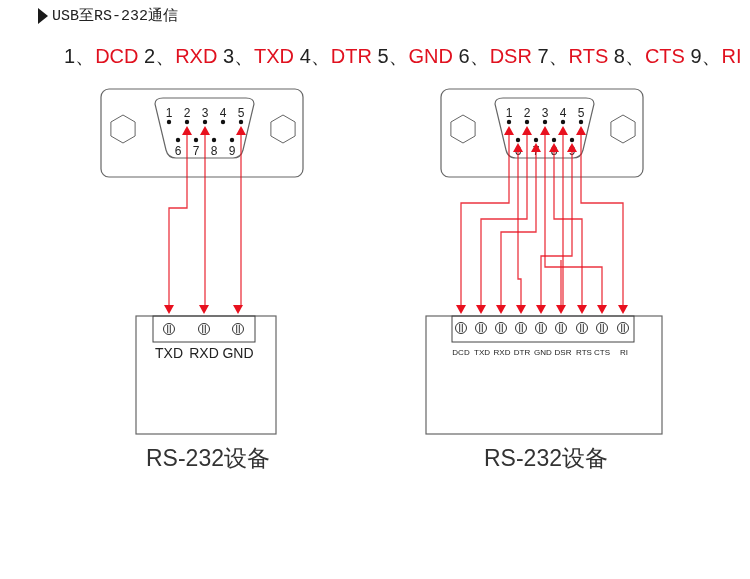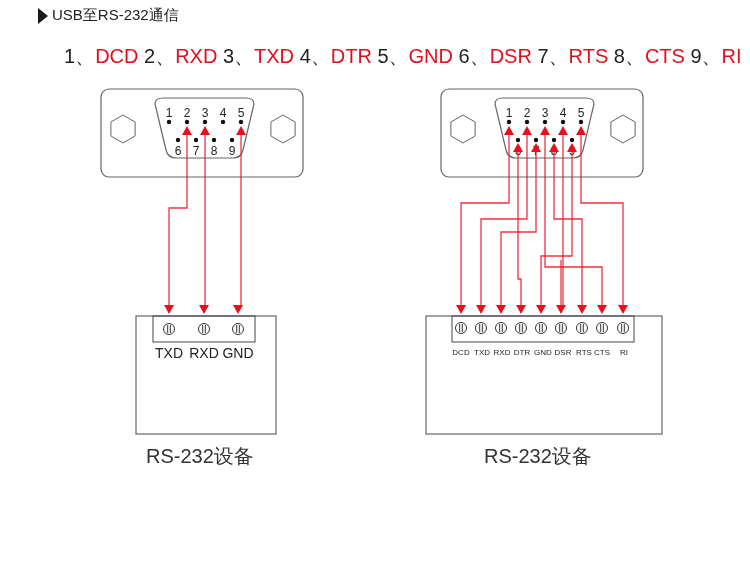--- a/index.html
+++ b/index.html
@@ -1,23 +1,23 @@
 <!DOCTYPE html>
 <html><head>
 <meta charset="utf-8">
 <style>
   html, body { margin: 0; padding: 0; background: #ffffff; }
   body { width: 750px; height: 579px; position: relative; overflow: hidden; font-family: "Liberation Sans", sans-serif; }
-  .heading { position: absolute; left: 38px; top: 6px; font-family: Liberation Sans, sans-serif; font-size: 15px; color: #222; display: flex; align-items: center; }
+  .heading { position: absolute; left: 38px; top: 6px; font-family: Liberation Mono, monospace; font-size: 15px; color: #222; display: flex; align-items: center; }
   .heading .tri { width: 0; height: 0; border-top: 8px solid transparent; border-bottom: 8px solid transparent; border-left: 10px solid #1a1a1a; margin-right: 4px; }
   .pinlist { position: absolute; left: 64px; top: 43px; font-size: 20px; color: #222; white-space: nowrap; }
   .pinlist .sig { color: #e0111f; }
   .pinlist .num { color: #222; }
   svg { position: absolute; left: 0; top: 0; }
-  .caption { position: absolute; font-size: 20px; color: #333; }
+  .caption { position: absolute; font-size: 23px; color: #333; }
 </style>
 </head>
 <body>
 
 <div class="heading">
   <span class="tri"></span>
   <span>USB至RS-232通信</span>
 </div>
 
 <div class="pinlist" id="pinlist"><span class="num">1、</span><span class="sig">DCD </span><span class="num">2、</span><span class="sig">RXD </span><span class="num">3、</span><span class="sig">TXD </span><span class="num">4、</span><span class="sig">DTR </span><span class="num">5、</span><span class="sig">GND </span><span class="num">6、</span><span class="sig">DSR </span><span class="num">7、</span><span class="sig">RTS </span><span class="num">8、</span><span class="sig">CTS </span><span class="num">9、</span><span class="sig">RI </span></div>

